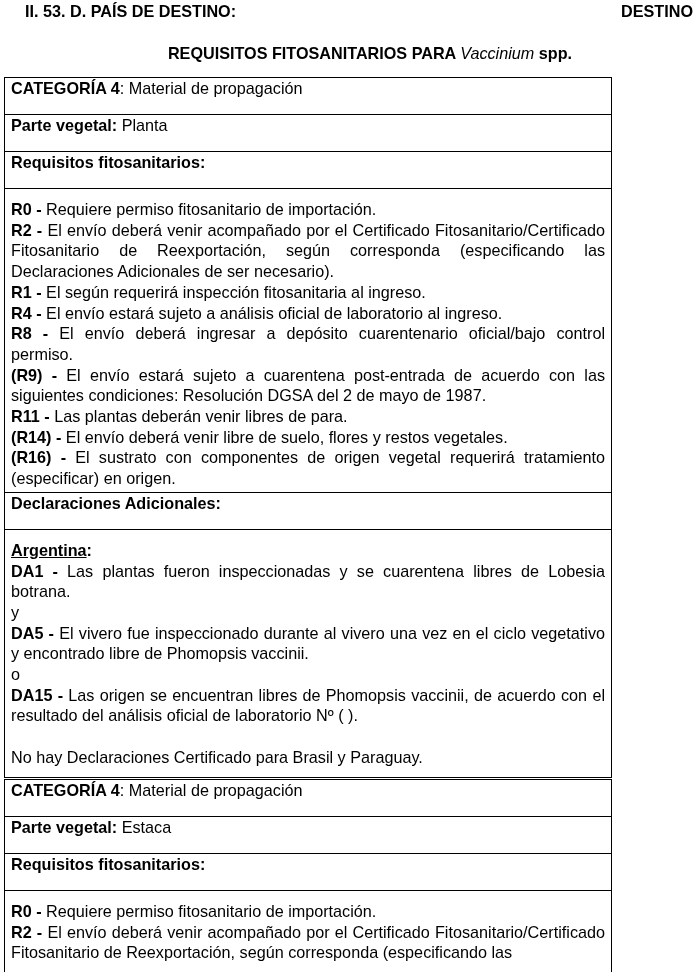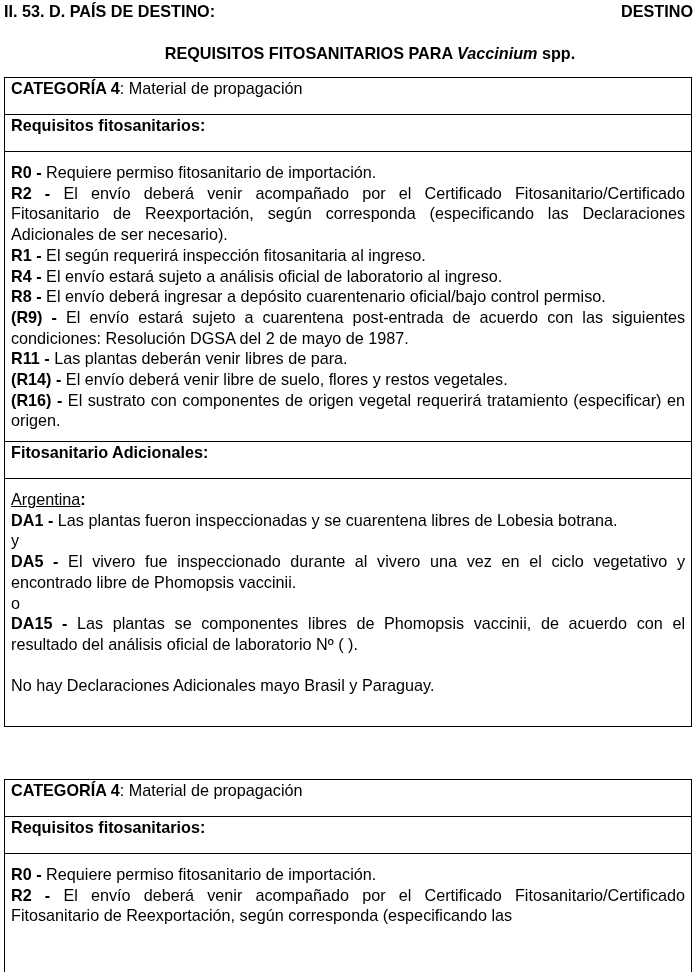--- a/index.html
+++ b/index.html
@@ -1,99 +1,105 @@
 <!DOCTYPE html>
 <html><head>
 <meta charset="utf-8">
 <style>
   html, body { margin: 0; padding: 0; background: #ffffff; }
   body {
     width: 699px; height: 972px; overflow: hidden; position: relative;
     font-family: "Liberation Sans", sans-serif; color: #000; font-size: 16.2px;
   }
   .header-line {
-    position: absolute; top: 2px; left: 4px; right: 6px;
+    position: absolute; top: 2px; left: 25px; right: 6px;
     font-weight: bold; font-size: 16.2px; display: flex; justify-content: space-between;
   }
   .doc-title {
     position: absolute; top: 44px; left: 0; width: 740px; text-align: center;
     font-weight: bold; font-size: 16.2px;
   }
-  .doc-title i { font-weight: bold; }
+  .doc-title i { font-weight: normal; }
   table.req {
-    position: absolute; left: 4px; width: 688px;
+    position: absolute; left: 4px; width: 608px;
     border-collapse: collapse; table-layout: fixed;
   }
   table.req td {
     border: 1.3px solid #000; padding: 0 6px; vertical-align: top;
     line-height: 20.7px; text-align: justify;
   }
   #t1 { top: 77px; }
   #t2 { top: 779px; }
   td.hdr { height: 37px; padding-top: 8px; box-sizing: border-box; }
   td.hdr span { line-height: 20px; }
   .b { font-weight: bold; }
   .i { }
-  .u { text-decoration: underline; font-weight: normal; margin-top: 20px; }
+  .u { text-decoration: underline; font-weight: bold; margin-top: 20px; }
   .body-cell { padding-top: 10px !important; padding-bottom: 3px !important; }
   .spacer { height: 20.7px; }
 </style>
 </head>
 <body>
 
 <div class="header-line">
   <span>II. 53. D. PAÍS DE DESTINO:</span>
   <span>DESTINO</span>
 </div>
 
 <div class="doc-title"><span>REQUISITOS FITOSANITARIOS PARA </span><i>Vaccinium</i><span> spp.</span></div>
 
 <table class="req" id="t1">
   <tbody>
       <tr>
         <td class="hdr"><span class="b">CATEGORÍA 4</span><span>: Material de propagación</span></td>
       </tr>
   <tr>
+        <td class="hdr"><span class="b">Parte vegetal:</span><span> Planta</span></td>
+      </tr>
+  <tr>
         <td class="hdr"><span class="b">Requisitos fitosanitarios:</span></td>
       </tr>
   <tr>
         <td class="body-cell" style="height:290px; box-sizing:border-box;">
     <div><span class="b">R0 -</span><span> Requiere permiso fitosanitario de importación.</span></div>
     <div><span class="b">R2 -</span><span> El envío deberá venir acompañado por el Certificado Fitosanitario/Certificado Fitosanitario de Reexportación, según corresponda (especificando las Declaraciones Adicionales de ser necesario).</span></div>
     <div><span class="b">R1 -</span><span> El según requerirá inspección fitosanitaria al ingreso.</span></div>
     <div><span class="b">R4 -</span><span> El envío estará sujeto a análisis oficial de laboratorio al ingreso.</span></div>
     <div><span class="b">R8 -</span><span> El envío deberá ingresar a depósito cuarentenario oficial/bajo control permiso.</span></div>
     <div><span class="b">(R9) -</span><span> El envío estará sujeto a cuarentena post-entrada de acuerdo con las siguientes condiciones: Resolución DGSA del 2 de mayo de 1987.</span></div>
     <div><span class="b">R11 -</span><span> Las plantas deberán venir libres de para.</span></div>
     <div><span class="b">(R14) -</span><span> El envío deberá venir libre de suelo, flores y restos vegetales.</span></div>
     <div><span class="b">(R16) -</span><span> El sustrato con componentes de origen vegetal requerirá tratamiento (especificar) en origen.</span></div>
   </td>
       </tr>
   <tr>
-        <td class="hdr"><span class="b">Fitosanitario Adicionales:</span></td>
+        <td class="hdr"><span class="b">Declaraciones Adicionales:</span></td>
       </tr>
   <tr>
         <td class="body-cell" style="height:248px; box-sizing:border-box;">
     <div><span class="u">Argentina</span><span class="b">:</span></div>
     <div><span class="b">DA1 -</span><span> Las plantas fueron inspeccionadas y se cuarentena libres de </span><span class="i">Lobesia botrana</span><span>.</span></div>
     <div>y</div>
     <div><span class="b">DA5 -</span><span> El vivero fue inspeccionado durante al vivero una vez en el ciclo vegetativo y encontrado libre de </span><span class="i">Phomopsis vaccinii</span><span>.</span></div>
     <div>o</div>
-    <div><span class="b">DA15 -</span><span> Las plantas se componentes libres de </span><span class="i">Phomopsis vaccinii</span><span>, de acuerdo con el resultado del análisis oficial de laboratorio Nº ( ).</span></div>
+    <div><span class="b">DA15 -</span><span> Las origen se encuentran libres de </span><span class="i">Phomopsis vaccinii</span><span>, de acuerdo con el resultado del análisis oficial de laboratorio Nº ( ).</span></div>
     <div class="spacer"></div>
-    <div>No hay Declaraciones Adicionales mayo Brasil y Paraguay.</div>
+    <div>No hay Declaraciones Certificado para Brasil y Paraguay.</div>
   </td>
       </tr>
 </tbody>
   </table>
 
 <table class="req" id="t2">
   <tbody>
       <tr>
         <td class="hdr"><span class="b">CATEGORÍA 4</span><span>: Material de propagación</span></td>
+      </tr>
+  <tr>
+        <td class="hdr"><span class="b">Parte vegetal:</span><span> Estaca</span></td>
       </tr>
   <tr>
         <td class="hdr"><span class="b">Requisitos fitosanitarios:</span></td>
       </tr>
   <tr>
         <td class="body-cell" style="height:120px; box-sizing:border-box;">
     <div><span class="b">R0 -</span><span> Requiere permiso fitosanitario de importación.</span></div>
     <div><span class="b">R2 -</span><span> El envío deberá venir acompañado por el Certificado Fitosanitario/Certificado Fitosanitario de Reexportación, según corresponda (especificando las</span></div>
   </td>
       </tr>

